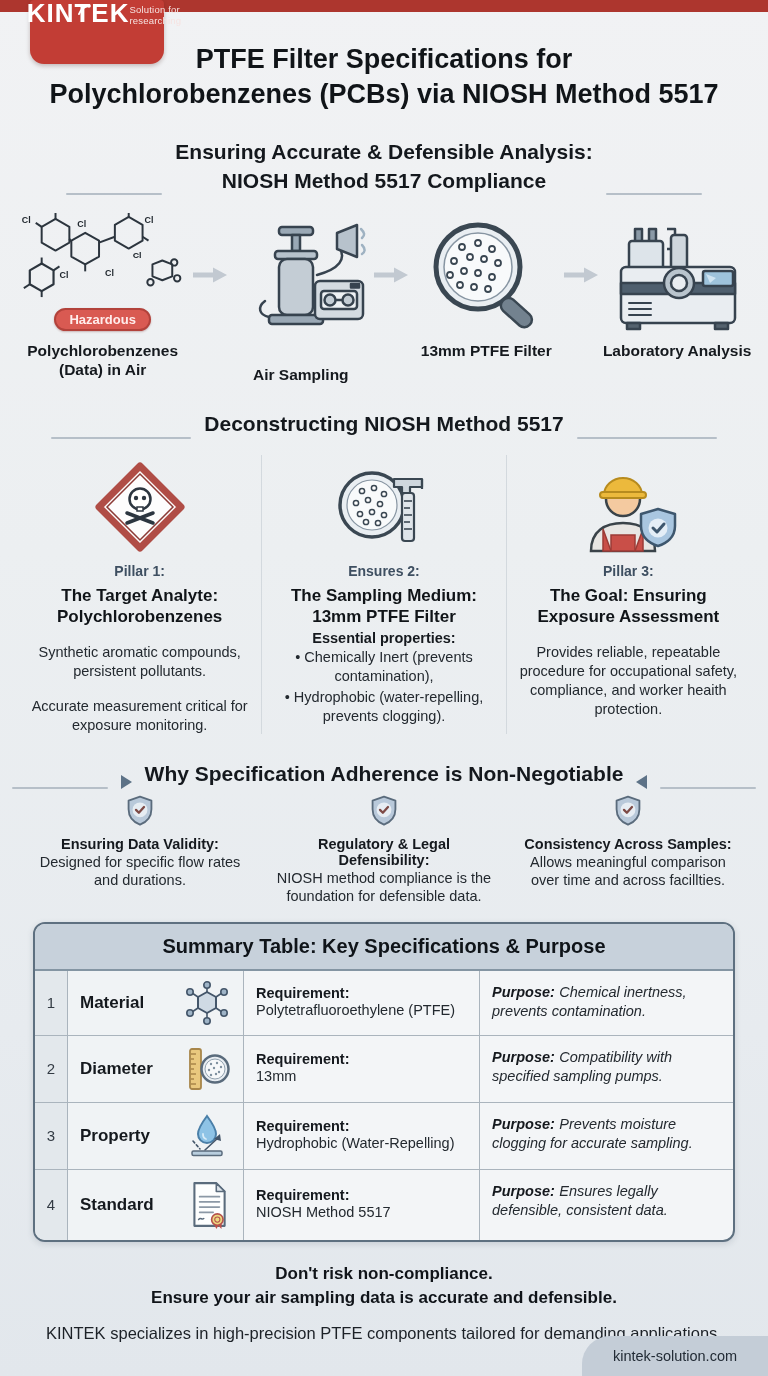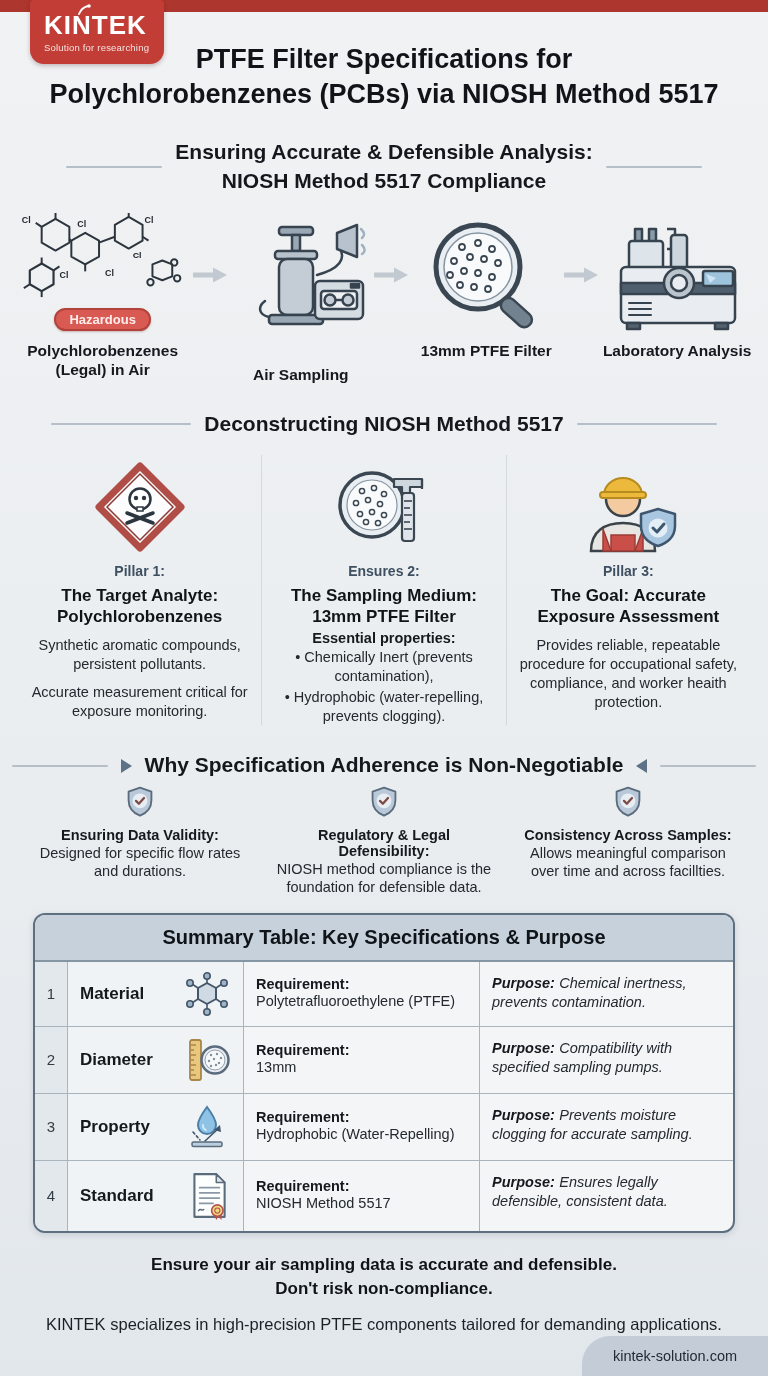--- a/index.html
+++ b/index.html
@@ -6,29 +6,29 @@
   .page{
     width:768px;height:1376px;position:relative;overflow:hidden;
     background:linear-gradient(180deg,#f1f2f4 0%,#ecefF1 40%,#e7ebef 75%,#e2e7ec 100%);
     font-family:"Liberation Sans","DejaVu Sans",sans-serif;color:#15191e;
   }
   
   .top-bar{height:12px;background:#ad362e;}
   .logo{
     position:absolute;top:0;left:30px;width:134px;height:64px;background:#c23d35;
     border-radius:4px 4px 14px 14px;box-shadow:0 2px 4px rgba(60,20,15,.25);
-    display:flex;flex-direction:column;justify-content:center;padding-left:14px;box-sizing:border-box;
+    display:flex;flex-direction:row;justify-content:center;padding-left:14px;box-sizing:border-box;
   }
   .logo-name{color:#fff;font-weight:bold;font-size:26px;letter-spacing:1px;line-height:1;}
   .logo-tag{color:#f6e3e1;font-size:9.5px;margin-top:4px;letter-spacing:.2px;}
   .logo-spark{position:absolute;top:4px;left:46px;}
   
   .main-title{margin:30px 20px 0;text-align:center;font-size:27px;font-weight:bold;line-height:1.3;color:#101418;}
   
-  .sec-head{display:flex;align-items:center;justify-content:center;gap:13px;margin-top:26px;}
+  .sec-head{display:flex;align-items:flex-end;justify-content:center;gap:13px;margin-top:26px;}
   .sec-head .line{height:2px;width:96px;background:#b6bfc8;border-radius:1px;}
   .sec-head .line.w2{width:140px;}
   .sec-head h2{margin:0;font-size:21px;font-weight:bold;text-align:center;line-height:1.35;color:#14181d;}
   .tri{width:0;height:0;border-top:7px solid transparent;border-bottom:7px solid transparent;}
   .tri-r{border-left:11px solid #5d7287;}
   .tri-l{border-right:11px solid #5d7287;}
   
   .flow{display:flex;justify-content:center;align-items:flex-start;margin:18px 14px 0;}
   .flow-step{display:flex;flex-direction:column;align-items:center;}
   .fs1{width:196px;}.fs2{width:158px;gap:24px;}.fs3{width:168px;}.fs4{width:170px;}
@@ -39,21 +39,21 @@
     background:#d95a52;border:2px solid #b2423b;color:#ffedec;font-weight:bold;font-size:13px;
     border-radius:14px;padding:2px 13px;margin-top:4px;box-shadow:0 1px 2px rgba(120,40,35,.3);
   }
   
   .pillars{display:flex;margin:16px 18px 0;}
   .pillar{flex:1 1 0;padding:6px 12px 0;text-align:center;}
   .pillar.mid{border-left:1px solid #d3d9de;border-right:1px solid #d3d9de;}
   .pillar-icon{height:92px;display:flex;align-items:center;justify-content:center;}
   .kicker{color:#3e4f61;font-size:14px;font-weight:bold;margin-top:10px;}
   .pillar h3{margin:6px 0 0;font-size:17px;font-weight:bold;line-height:1.25;color:#101418;}
-  .pillar p{margin:9px 0 0;font-size:14.5px;line-height:1.3;color:#23292f;}
+  .pillar p{margin:16px 0 0;font-size:14.5px;line-height:1.3;color:#23292f;}
   .pillar .props{font-weight:bold;margin-top:3px;font-size:14.5px;color:#15191e;}
   .pillar .bullet{font-size:14.5px;line-height:1.3;color:#23292f;margin-top:2px;}
   .pillar .bullet::before{content:"• ";}
   
   .adherence{display:flex;margin:6px 18px 0;}
   .adh-item{flex:1 1 0;padding:0 10px;text-align:center;}
   .adh-shield{height:36px;display:flex;align-items:flex-start;justify-content:center;}
   .adh-item h4{margin:5px 0 0;font-size:14.5px;font-weight:bold;}
   .adh-item p{margin:1px 0 0;font-size:14.5px;line-height:1.28;color:#23292f;}
   
@@ -146,21 +146,21 @@
           <text class="cl" x="103" y="0">Cl</text>
           <text class="cl" x="130" y="10">Cl</text>
           <text class="cl" x="118" y="46">Cl</text>
           <text class="cl" x="44" y="66">Cl</text>
           <text class="cl" x="90" y="64">Cl</text>
         </svg>
         <div class="hazard-pill">Hazardous</div>
       </div>
       <div class="flow-label">
         <div>Polychlorobenzenes</div>
-        <div>(Legal) in Air</div>
+        <div>(Data) in Air</div>
       </div>
     </div>
 
     <svg class="flow-arrow" width="38" height="20" viewBox="0 0 38 20">
       <path d="M2 7.5 h20 v-5 l14 7.5 -14 7.5 v-5 h-20 z" fill="#c2c9d1"></path>
     </svg>
 
     <div class="flow-step fs2">
       <div class="flow-icon">
         <svg width="132" height="108" viewBox="0 0 132 108">
@@ -340,21 +340,21 @@
           <circle cx="50" cy="38" r="17" fill="#f4caa0" stroke="#3a4349" stroke-width="2.5"></circle>
           <path d="M31,34 a19,17 0 0 1 38,0 z" fill="#ecb93c" stroke="#b78b1e" stroke-width="2"></path>
           <rect x="27" y="31" width="46" height="6" rx="3" fill="#ecb93c" stroke="#b78b1e" stroke-width="2"></rect>
           <path d="M85,48 l17,5 v12 c0,11 -8,17.5 -17,20 c-9,-2.5 -17,-9 -17,-20 v-12 z" fill="#a9c6e0" stroke="#3e576e" stroke-width="2.5" stroke-linejoin="round"></path>
           <circle cx="85" cy="67" r="9.5" fill="#e4eef7"></circle>
           <path d="M80,67 l4,4 7,-8" fill="none" stroke="#3e576e" stroke-width="3" stroke-linecap="round" stroke-linejoin="round"></path>
         </svg>
       </div>
       <div class="kicker">Pillar 3:</div>
       <h3>
-        <div>The Goal: Accurate</div>
+        <div>The Goal: Ensuring</div>
         <div>Exposure Assessment</div>
       </h3>
       <p>Provides reliable, repeatable procedure for occupational safety, compliance, and worker heaith protection.</p>
     </div>
   </div>
 
   <div class="sec-head">
     <div class="line"></div>
     <div class="tri tri-r"></div>
     <h2>Why Specification Adherence is Non-Negotiable</h2>
@@ -523,22 +523,22 @@
         <span>NIOSH Method 5517</span>
       </div>
       <div class="tcell cell-pur">
         <b>Purpose:</b>
         <span>Ensures legally defensible, consistent data.</span>
       </div>
     </div>
   </div>
 
   <div class="cta">
+    <div>Don't risk non-compliance.</div>
     <div>Ensure your air sampling data is accurate and defensible.</div>
-    <div>Don't risk non-compliance.</div>
   </div>
 
   <p class="footer-body"><span>KINTEK specializes in high-precision PTFE components tailored for demanding applications. </span></p>
 
   <div class="site-tab">
     <span>kintek-solution.com</span>
   </div>
 
 </div>
 

